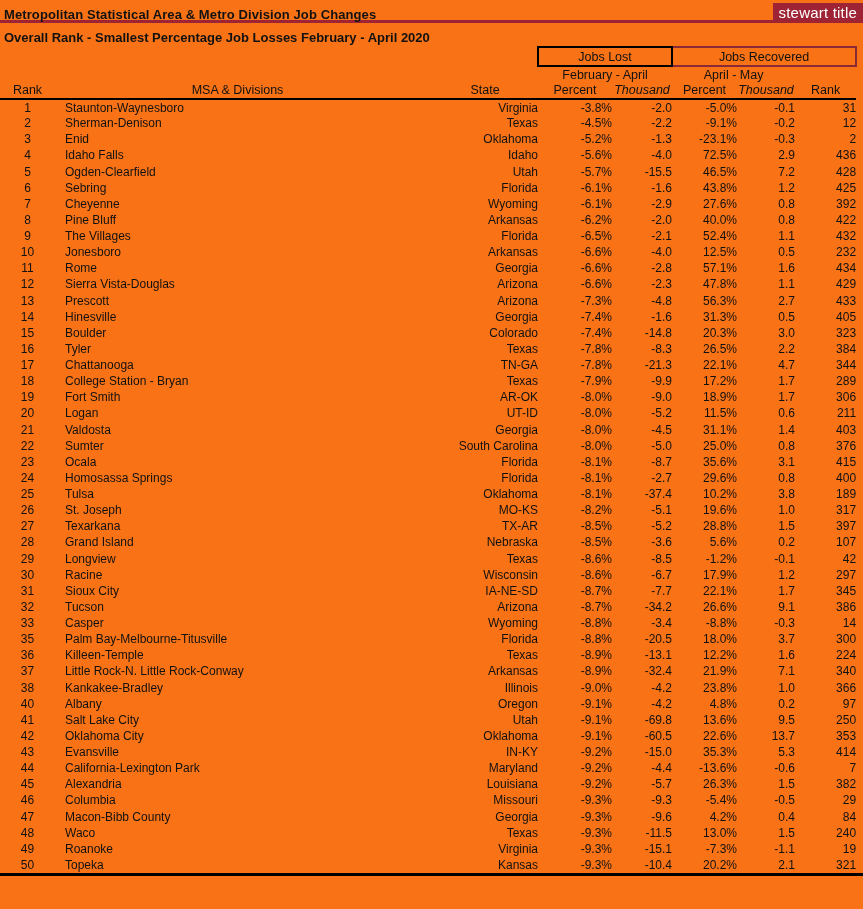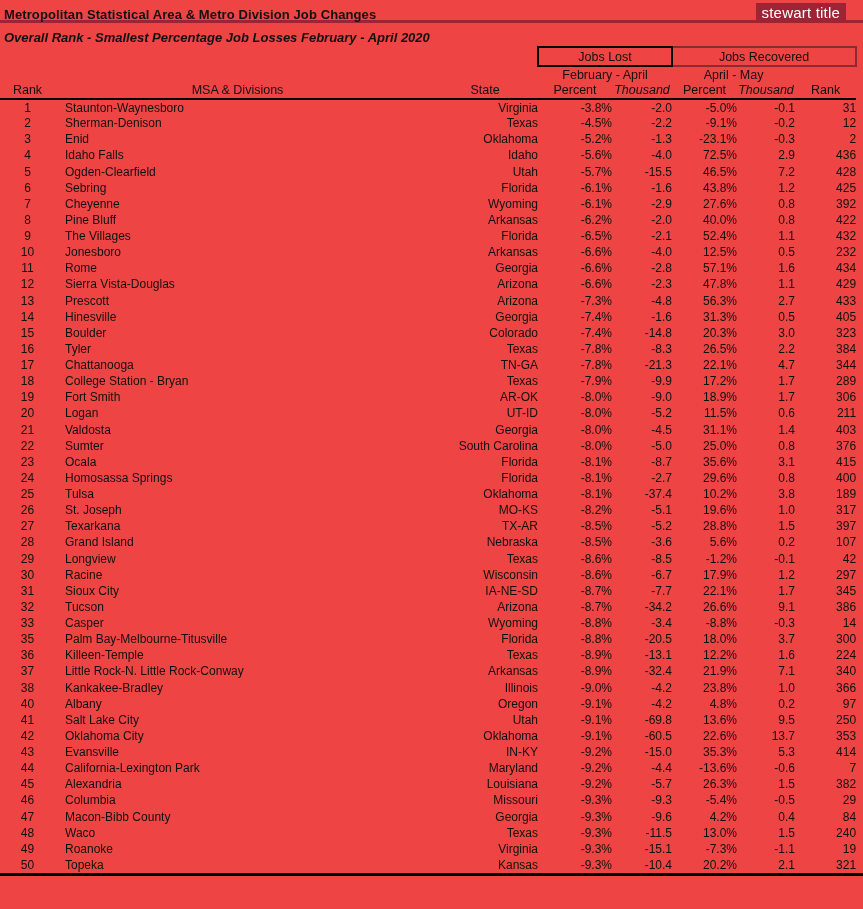--- a/index.html
+++ b/index.html
@@ -7,49 +7,49 @@
   body {
     font-family: "Liberation Sans", sans-serif;
     color: #111111;
     width: 863px;
   }
   .page {
     position: relative;
     width: 863px;
     height: 909px;
     overflow: hidden;
-    background: #ef4444;
+    background: #f97316;
   }
   
   .title-row {
     padding: 5px 0 0 4px;
     height: 20px;
   }
   .report-title {
     font-size: 13px;
     font-weight: bold;
     letter-spacing: 0.1px;
   }
   .brand-rule {
     height: 3px;
     background: var(--brand, #9E2335);
     width: 863px;
   }
   .logo-box {
     position: absolute;
     top: 3px;
-    right: 17px;
+    right: 0;
     background: var(--brand, #9E2335);
     color: #ffffff;
     font-size: 15px;
     line-height: 19px;
     padding: 0 6px 1px 6px;
     letter-spacing: 0.2px;
   }
-  .subtitle-row { padding: 5px 0 2px 4px; height: 22px; font-style: italic; }
+  .subtitle-row { padding: 5px 0 2px 4px; height: 22px; }
   .report-subtitle { font-size: 13px; font-weight: bold; }
 
   
   table {
     border-collapse: collapse;
     table-layout: fixed;
     width: 856px;
     margin-top: 1px;
   }
   td { overflow: hidden; white-space: nowrap; }

